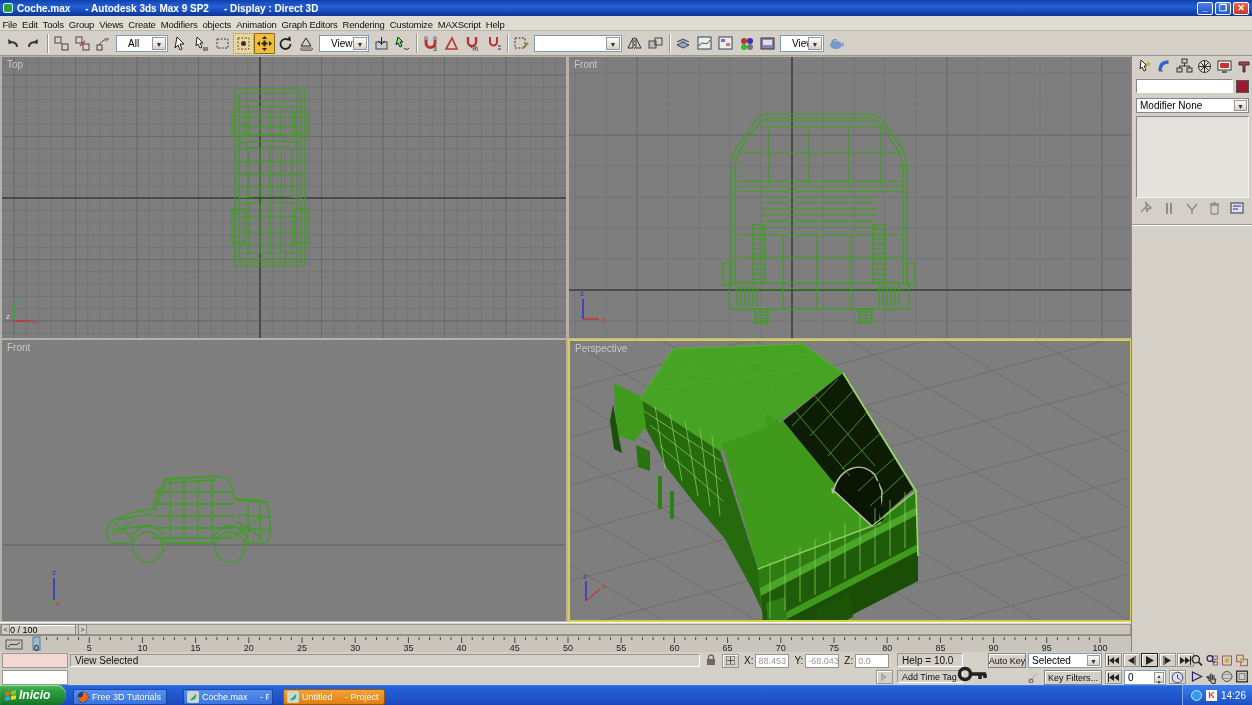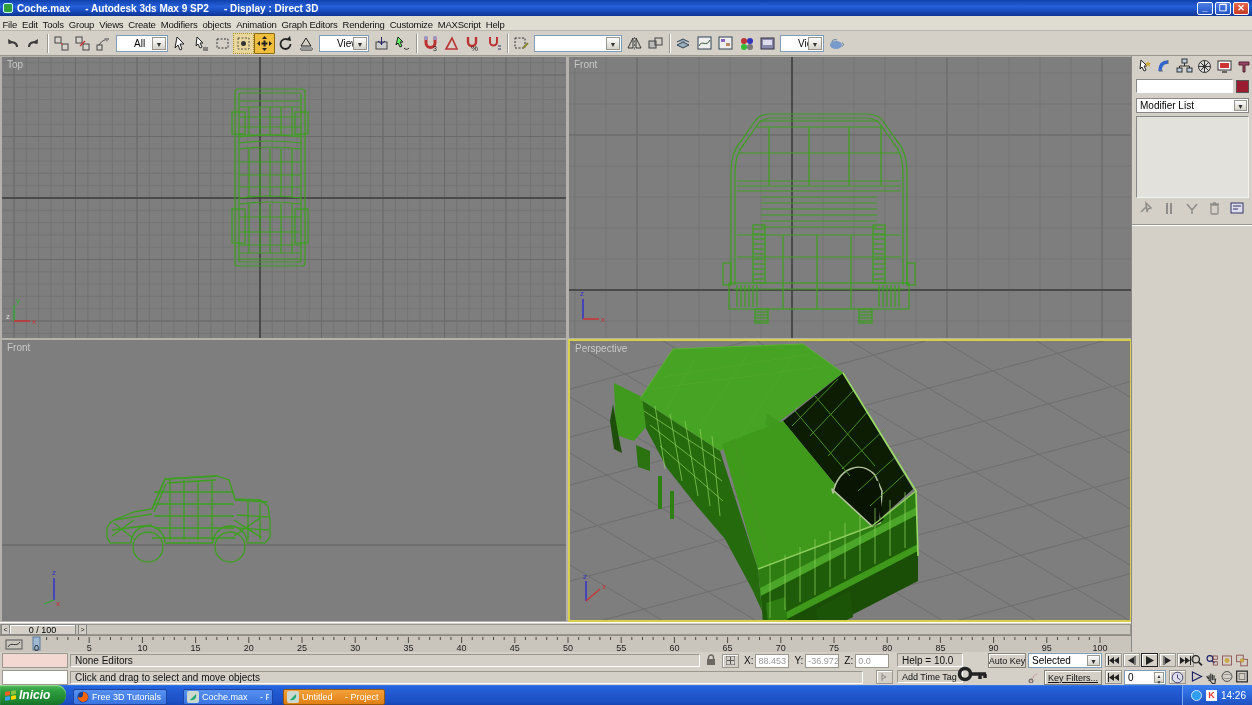--- a/index.html
+++ b/index.html
@@ -12,21 +12,21 @@
 .winbtn.close{background:linear-gradient(180deg,#e8694d,#c43a22)}
 .menubar{height:15px;background:#DFDCD2;display:flex;align-items:flex-end;font-size:9.5px;color:#111;border-bottom:1px solid #b8b5ac}
 .menubar span{padding:0 2.5px;letter-spacing:-0.2px}
 .toolbar{height:25px;background:#D4D0C8;display:flex;align-items:center;border-bottom:1px solid #9a978f;padding-left:2px}
 .tbi{width:21px;height:21px;display:flex;align-items:center;justify-content:center;flex:none;position:relative}
 .tbi svg{display:block}
 .tbi.active{background:#EFBE3C;border:1px solid #8a6914;border-radius:1px}
 .tbi.hl{background:#e8d69a;border:1px dotted #a88f2a}
 .tbsep{width:7px;height:21px;flex:none;position:relative}
 .tbsep:after{content:"";position:absolute;left:3px;top:1px;bottom:1px;width:1px;background:#9a978f;box-shadow:1px 0 0 #fff}
-.tbselect{height:17px;background:#fff;border:1px solid #7f9db9;font-size:10px;display:flex;align-items:center;padding-left:17px;position:relative;margin:0 2px;flex:none;color:#000}
+.tbselect{height:17px;background:#fff;border:1px solid #7f9db9;font-size:10px;display:flex;align-items:center;padding-left:11px;position:relative;margin:0 2px;flex:none;color:#000}
 .tbselect .dd{position:absolute;right:1px;top:1px;bottom:1px;width:14px;background:linear-gradient(180deg,#fdfdfd,#d6d2ca);border:1px solid #9a978f;font-size:7px;line-height:13px;text-align:center;color:#333}
 .main{display:flex;height:566px}
 .vpwrap{width:1131px;height:566px;position:relative;background:#B5B2AB;flex:none}
 .vp{position:absolute;background:#7E7E7E;overflow:hidden}
 .vp svg{position:absolute;left:0;top:0}
 .vplabel{position:absolute;left:5px;top:2px;font-size:10px;color:#c9c9c9;z-index:5}
 .vp.persp{border:2px solid #d8ce4a}
 .panel{width:121px;height:566px;background:#D4D0C8;border-left:1px solid #888;position:relative;font-size:10px}
 .ptabs{display:flex;height:20px;align-items:center;padding:1px 2px 0 4px;gap:3px}
 .ptab{width:17px;height:17px;display:flex;align-items:center;justify-content:center}
@@ -36,21 +36,21 @@
 .modlist{margin:5px 3px 0 4px;height:15px;background:#fff;border:1px solid #888;font-size:10px;display:flex;align-items:center;padding-left:3px;position:relative}
 .modlist .dd{position:absolute;right:1px;top:1px;bottom:1px;width:13px;background:linear-gradient(180deg,#fdfdfd,#d6d2ca);border:1px solid #9a978f;font-size:7px;line-height:12px;text-align:center;color:#333}
 .stack{margin:3px 3px 0 4px;height:82px;background:#e3e1dc;border:1px solid #888;border-right-color:#f4f3f0;border-bottom-color:#f4f3f0}
 .stackbtns{display:flex;align-items:center;justify-content:space-between;padding:3px 6px 0 6px;height:20px}
 .stackbtns span{color:#8e8d89;font-size:11px}
 .pdivider{margin-top:6px;border-top:1px solid #9a978f;border-bottom:1px solid #fff}
 .timerow{height:13px;display:flex;background:#D4D0C8}
 .tslider{width:1131px;height:13px;position:relative;background:#D4D0C8;border-top:1px solid #fff;flex:none}
 .ttrack{position:absolute;left:0px;top:1px;right:0;bottom:0;background:#c9c6be;border:1px solid #9a978f}
 .tbtn{position:absolute;top:1px;width:9px;height:11px;background:#D4D0C8;border:1px solid #888;font-size:7px;line-height:9px;text-align:center;color:#222}
-.thandle{position:absolute;left:9px;top:1px;width:67px;height:11px;background:#D4D0C8;border:1px solid #888;box-shadow:inset 1px 1px 0 #fff;font-size:9px;text-align:center;line-height:10px;color:#000}
+.thandle{position:absolute;left:9px;top:1px;width:67px;height:11px;background:#D4D0C8;border:1px solid #888;box-shadow:inset 1px 1px 0 #fff;font-size:9px;text-align:left;line-height:10px;color:#000}
 .trackbar{height:17px;display:flex;background:#D4D0C8}
 .ruler{width:1131px;height:17px;background:#C9C5BC;position:relative;border-top:1px solid #8e8b83;flex:none}
 .panelfill{flex:1;background:#D4D0C8;border-left:1px solid #888}
 .statusrow{height:17px;display:flex;align-items:center;background:#D4D0C8;font-size:10px;position:relative}
 .s2{height:16px}
 .listener{width:66px;height:15px;background:#f2d8d0;border:1px solid #9a978f;margin:0 2px;flex:none}
 .listener.w{background:#fff}
 .sfield{height:13px;border:1px solid #9a978f;border-bottom-color:#fff;border-right-color:#fff;background:#D4D0C8;display:flex;align-items:center;padding-left:4px;color:#111}
 .sel{width:630px;flex:none}
 .prompt{width:793px;flex:none}
@@ -735,21 +735,21 @@
           <svg width="17" height="17" viewBox="0 0 17 17">
             <path d="M3 4h10v3H9v7H7V7H3z" fill="#946" stroke="#523"></path>
           </svg>
         </span>
       </div>
     <div class="namerow">
       <div class="namefield"></div>
       <div class="swatch"></div>
     </div>
     <div class="modlist">
-      <span>Modifier List</span>
+      <span>Modifier None</span>
       <span class="dd">▼</span>
     </div>
     <div class="stack"></div>
     <div class="stackbtns" id="stackbtns">
         <span><svg width="17" height="17" viewBox="0 0 17 17">
             <path d="M3 12l6-6M8 3l5 5-3 1-1 3z" fill="none" stroke="#8e8d89" stroke-width="1.5"></path>
           </svg></span>
         <span><svg width="17" height="17" viewBox="0 0 17 17">
             <path d="M6 3v11M10 3v11" stroke="#8e8d89" stroke-width="2"></path>
           </svg></span>
@@ -906,38 +906,38 @@
         <g>
           <rect x="6" y="4" width="16" height="9" fill="#c9c6be" stroke="#555"></rect>
           <path d="M8 11c3-6 8 1 12-5" fill="none" stroke="#333"></path>
         </g>
       </svg></div>
   <div class="panelfill"></div>
 </div>
 
 <div class="statusrow">
   <div class="listener"></div>
-  <div class="sfield sel">None Editors</div>
+  <div class="sfield sel">View Selected</div>
   <span style="margin-left:6px"><svg width="10" height="12">
         <rect x="1" y="5" width="8" height="6" fill="#6b6962"></rect>
         <path d="M2.5 5V3.5a2.5 2.5 0 0 1 5 0V5" fill="none" stroke="#6b6962" stroke-width="1.4"></path>
       </svg></span>
   <span class="pbtn" style="margin-left:6px">
       <svg width="9" height="9">
         <rect x="0" y="0" width="9" height="9" fill="none" stroke="#555"></rect>
         <path d="M4.5 1v7M1 4.5h7" stroke="#555"></path>
       </svg>
     </span>
   <span class="xyz">
       <span class="lab">X:</span>
       <span class="xyzf">88.453</span>
     </span>
   <span class="xyz">
       <span class="lab">Y:</span>
-      <span class="xyzf">-36.972</span>
+      <span class="xyzf">-68.043</span>
     </span>
   <span class="xyz">
       <span class="lab">Z:</span>
       <span class="xyzf">0.0</span>
     </span>
   <span class="sfield gridbox">Help = 10.0</span>
 <span class="keybtn" style="position: absolute; left: 988px; top: 1px; width: 38px;">Auto Key</span>
     <span class="ddsel" style="position: absolute; left: 1028px; top: 1px; width: 74px;">
       <span>Selected</span>
       <span class="dd">▼</span>
@@ -998,37 +998,36 @@
         <svg width="17" height="17" viewBox="0 0 17 17">
           <rect x="2" y="2" width="8" height="8" fill="none" stroke="#844"></rect>
           <rect x="7" y="7" width="8" height="8" fill="none" stroke="#844"></rect>
           <circle cx="8.5" cy="8.5" r="2.5" fill="#ca4"></circle>
         </svg>
       </span>
     </span>
   </div>
 <div class="statusrow s2">
   <div class="listener w"></div>
-  <div class="sfield prompt">Click and drag to select and move objects</div>
   <span class="pbtn" style="position:absolute;left:876px;top:1px">
       <svg width="10" height="10">
         <path d="M2 1v8M2 3l4 2-4 2" fill="none" stroke="#8e8d89"></path>
       </svg>
     </span>
   <span class="sfield" style="position:absolute;left:897px;top:1px;width:66px;font-size:9px;white-space:nowrap">Add Time Tag</span>
 <span class="" style="position: absolute; left: 956px; top: -7px; z-index: 3;"><svg width="32" height="24">
         <circle cx="9" cy="12" r="5.5" fill="none" stroke="#222" stroke-width="3.5"></circle>
         <path d="M14 12h16M24 12v5M29 12v4" stroke="#222" stroke-width="3.5"></path>
       </svg></span>
     <span class="keybtn" style="position: absolute; left: 988px; top: 1px; width: 36px; margin-top: 25px;">Set Key</span>
     <span class="" style="position: absolute; left: 1028px; top: 2px;"><svg width="14" height="12">
         <path d="M2 10c3 0 3-7 7-7" fill="none" stroke="#c99"></path>
         <circle cx="3" cy="10" r="2" fill="none" stroke="#555"></circle>
       </svg></span>
-    <span class="keybtn" style="position: absolute; left: 1044px; top: 1px; width: 58px; text-decoration: underline;">Key Filters...</span>
+    <span class="keybtn" style="position: absolute; left: 1044px; top: 1px; width: 58px;">Key Filters...</span>
     <span class="pbtn" style="position: absolute; left: 1105px; top: 1px;">
       <svg width="13" height="9">
         <path d="M1.5 0v9" stroke="#222"></path>
         <path d="M7 4.5L12 1v7zM2 4.5L7 1v7z" fill="#222"></path>
       </svg>
     </span>
     <span class="ddsel" style="position: absolute; left: 1124px; top: 1px; width: 42px;">
       <span>0</span>
       <span style="position:absolute;right:1px;top:1px;bottom:1px;width:10px;background:linear-gradient(180deg,#fdfdfd,#d6d2ca);border:1px solid #9a978f;font-size:5px;line-height:6px;text-align:center;color:#333">▲<br>▼</span>
     </span>

